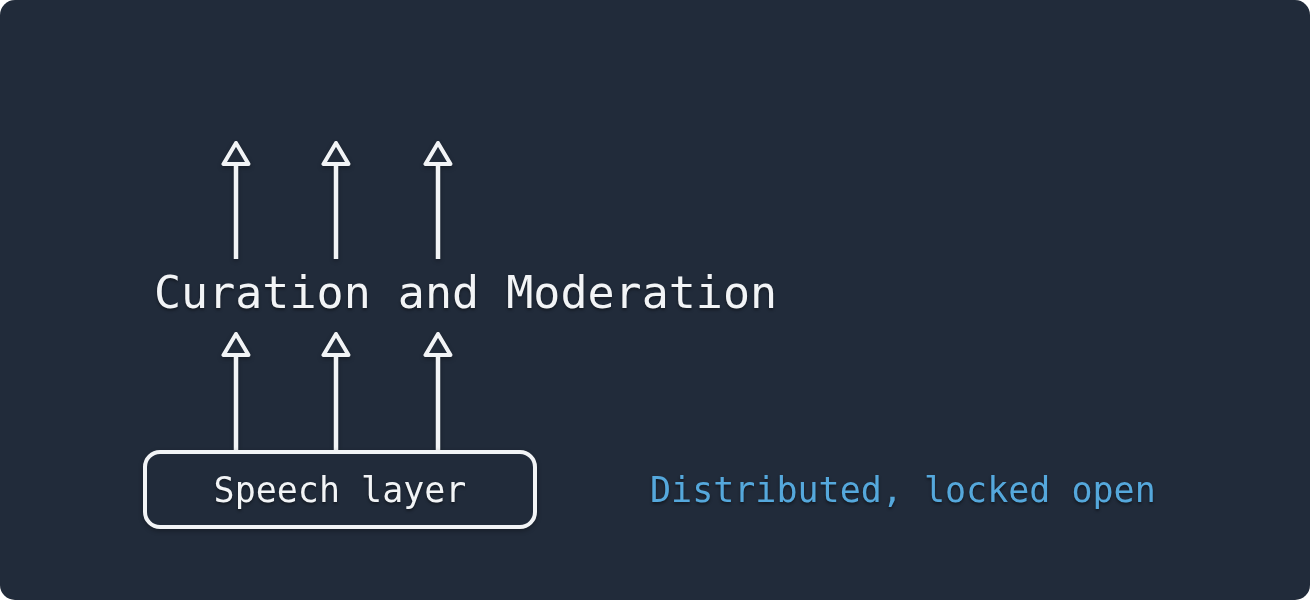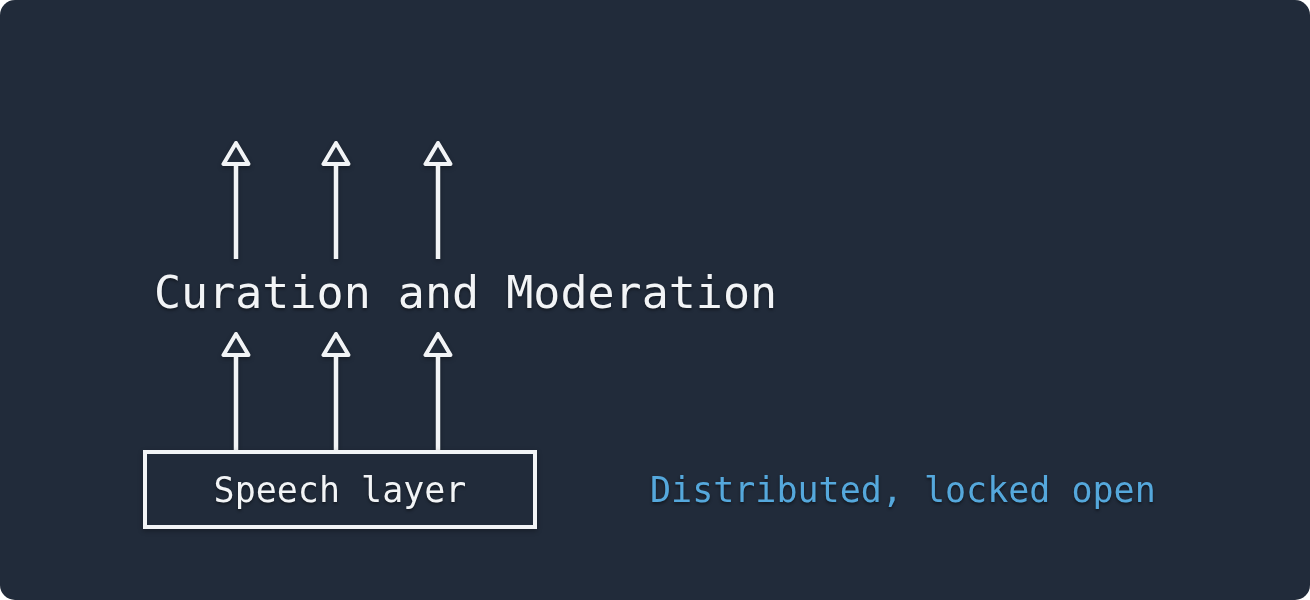--- a/index.html
+++ b/index.html
@@ -30,21 +30,21 @@
     display: flex;
     align-items: center;
     justify-content: center;
     color: var(--ink, #f2f4f6);
     font-size: 35px;
     text-shadow: 0 2px 3px rgba(0,0,0,0.40);
     box-shadow: 0 2px 5px rgba(0,0,0,0.30);
     background: var(--card, #212b3a);
   }
   .reach-box   { left: 143px; top: 61px;  width: 392px; height: 78px; }
-  .speech-box  { left: 143px; top: 450px; width: 394px; height: 79px; }
+  .speech-box  { left: 143px; top: 450px; width: 394px; height: 79px; border-radius: 17px; }
   .mid-label {
     position: absolute;
     left: 113px;
     top: 272px;
     color: var(--ink, #f2f4f6);
     font-size: 45px;
     line-height: 42px;
     white-space: nowrap;
     text-shadow: 0 2px 3px rgba(0,0,0,0.40);
     margin-left: 41px;

